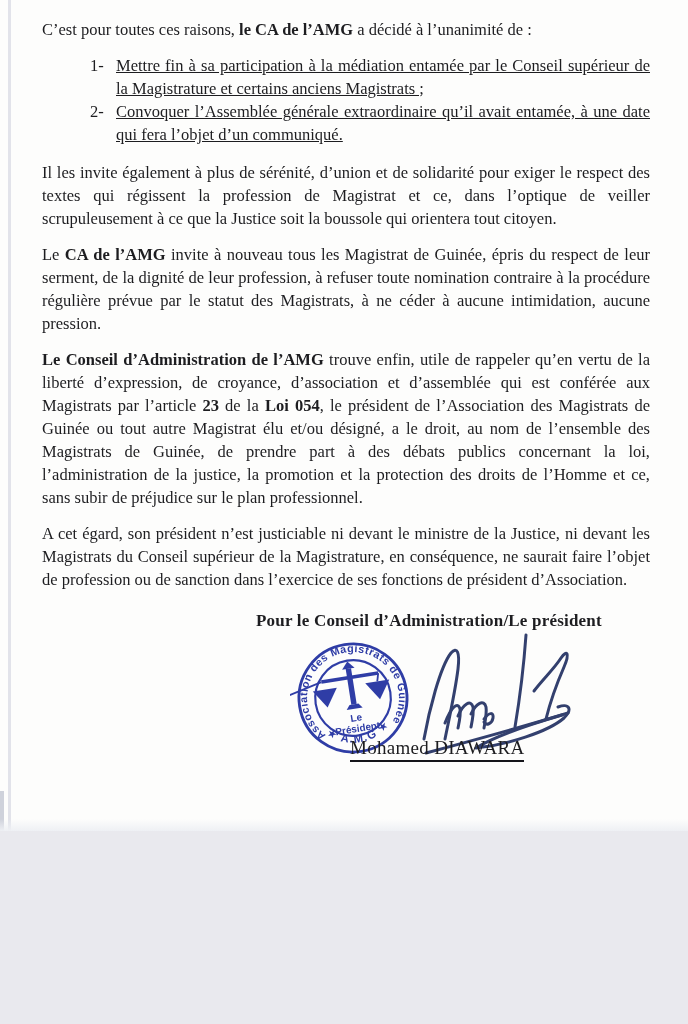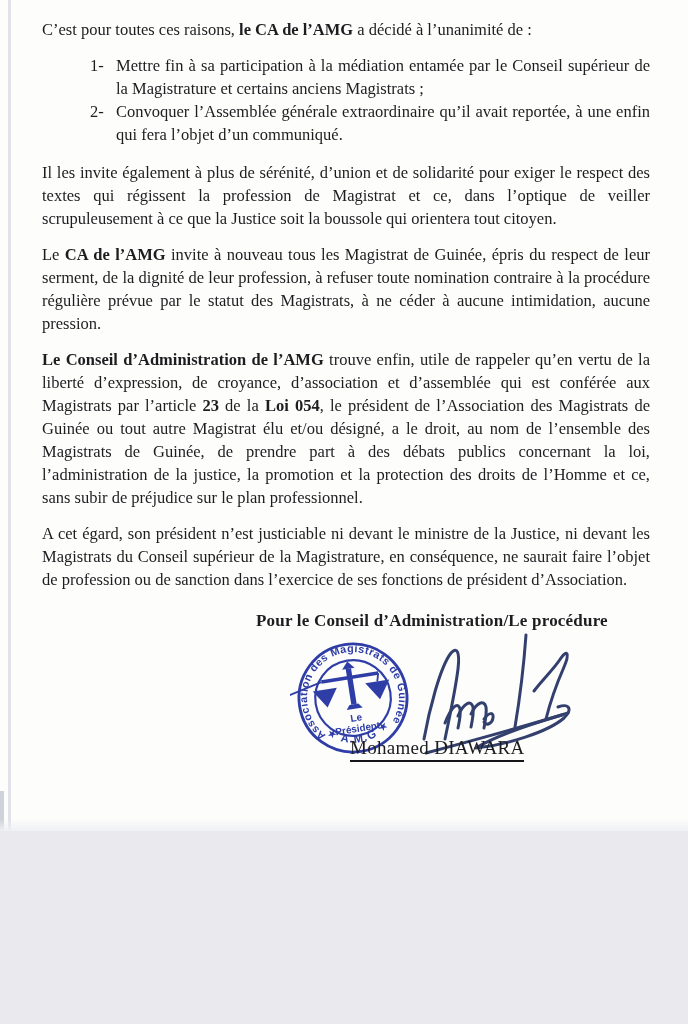--- a/index.html
+++ b/index.html
@@ -48,20 +48,21 @@
     display:flex;
     font-size:16.5px;
     line-height:23px;
   }
   .list-item .marker{
     flex:0 0 26px;
   }
   .list-item .li-text{
     flex:1;
     text-align:justify;
+    text-decoration:underline;
   }
   .sig-heading{
     margin:20px 0 0 214px;
     font-size:17px;
     font-weight:bold;
     letter-spacing:.2px;
   }
   .sig-area{
     position:relative;
     height:165px;
@@ -109,33 +110,33 @@
 
     <p class="para"><span>C’est pour toutes ces raisons, </span><b>le CA de l’AMG</b><span> a décidé à l’unanimité de :</span></p>
 
     <div class="decision-list">
       <div class="list-item">
         <span class="marker">1-</span>
         <span class="li-text">Mettre fin à sa participation à la médiation entamée par le Conseil supérieur de la Magistrature et certains anciens Magistrats ;</span>
       </div>
       <div class="list-item">
         <span class="marker">2-</span>
-        <span class="li-text">Convoquer l’Assemblée générale extraordinaire qu’il avait reportée, à une enfin qui fera l’objet d’un communiqué.</span>
+        <span class="li-text">Convoquer l’Assemblée générale extraordinaire qu’il avait entamée, à une date qui fera l’objet d’un communiqué.</span>
       </div>
     </div>
 
     <p class="para">Il les invite également à plus de sérénité, d’union et de solidarité pour exiger le respect des textes qui régissent la profession de Magistrat et ce, dans l’optique de veiller scrupuleusement à ce que la Justice soit la boussole qui orientera tout citoyen.</p>
 
     <p class="para"><span>Le </span><b>CA de l’AMG</b><span> invite à nouveau tous les Magistrat de Guinée, épris du respect de leur serment, de la dignité de leur profession, à refuser toute nomination contraire à la procédure régulière prévue par le statut des Magistrats, à ne céder à aucune intimidation, aucune pression.</span></p>
 
     <p class="para"><b>Le Conseil d’Administration de l’AMG</b><span> trouve enfin, utile de rappeler qu’en vertu de la liberté d’expression, de croyance, d’association et d’assemblée qui est conférée aux Magistrats par l’article </span><b>23</b><span> de la </span><b>Loi 054</b><span>, le président de l’Association des Magistrats de Guinée ou tout autre Magistrat élu et/ou désigné, a le droit, au nom de l’ensemble des Magistrats de Guinée, de prendre part à des débats publics concernant la loi, l’administration de la justice, la promotion et la protection des droits de l’Homme et ce, sans subir de préjudice sur le plan professionnel.</span></p>
 
     <p class="para">A cet égard, son président n’est justiciable ni devant le ministre de la Justice, ni devant les Magistrats du Conseil supérieur de la Magistrature, en conséquence, ne saurait faire l’objet de profession ou de sanction dans l’exercice de ses fonctions de président d’Association.</p>
 
-    <div class="sig-heading">Pour le Conseil d’Administration/Le procédure</div>
+    <div class="sig-heading">Pour le Conseil d’Administration/Le président</div>
 
     <div class="sig-area">
 
       <svg class="stamp" viewBox="0 0 140 140">
         <g transform="rotate(-9 70 70)" stroke="#2f3da6" fill="none">
           <circle cx="70" cy="70" r="60" stroke-width="3.2"></circle>
           <circle cx="70" cy="70" r="42" stroke-width="2.4"></circle>
 
           <path id="stamp-arc-top" d="M 34,106 A 51,51 0 1 1 106,106" stroke="none"></path>
           <path id="stamp-arc-bottom" d="M 31,102 A 52,52 0 0 0 109,102" stroke="none"></path>

